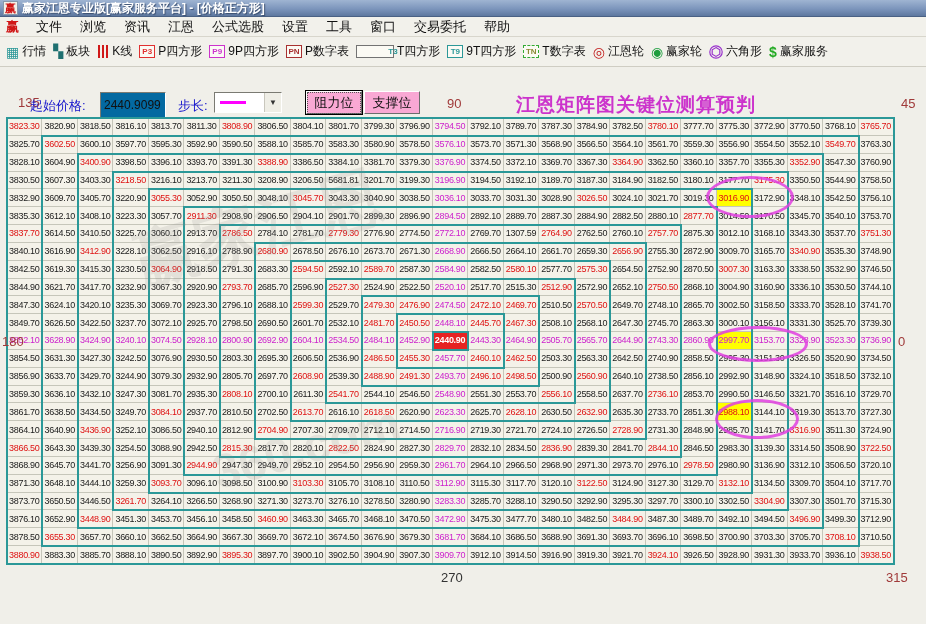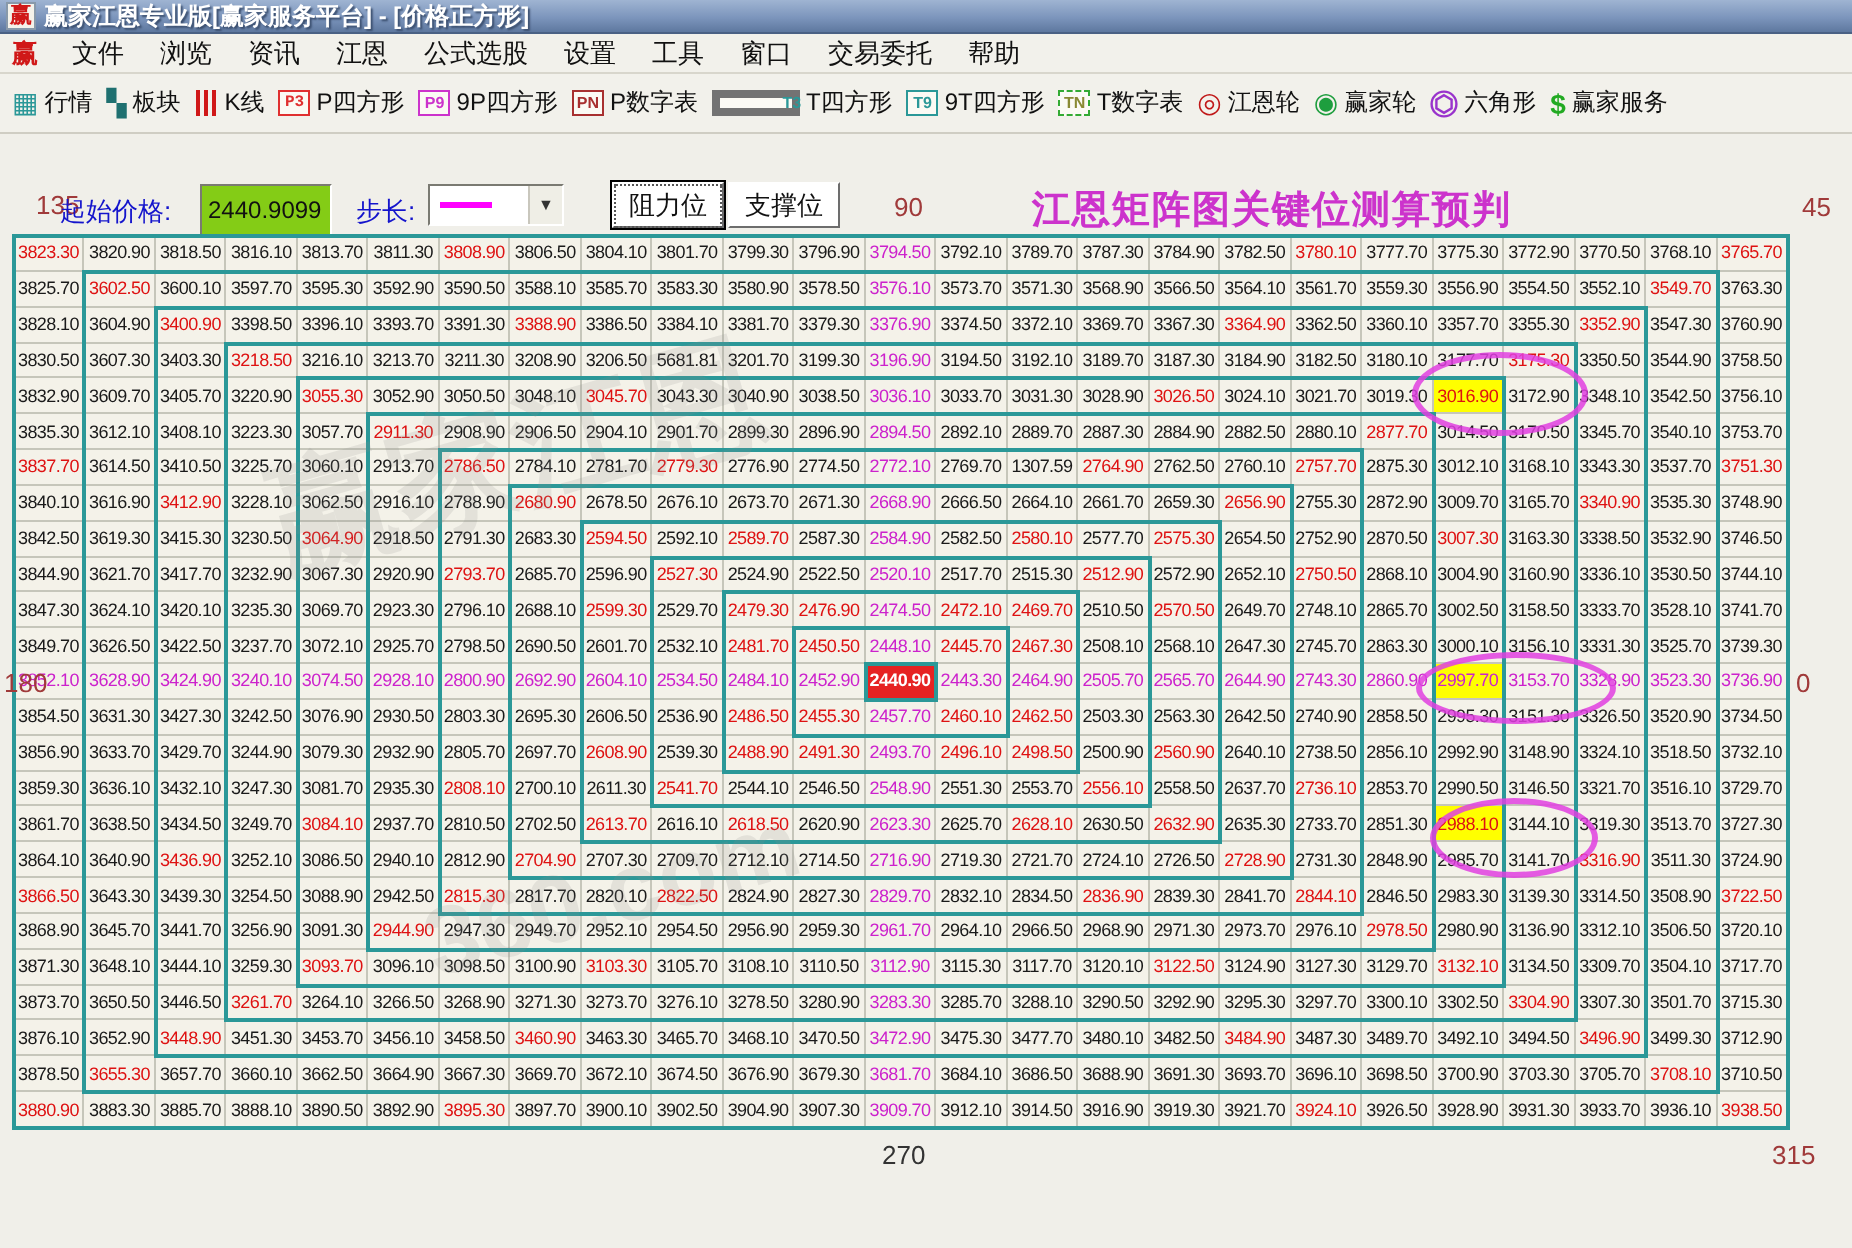--- a/index.html
+++ b/index.html
@@ -26,45 +26,45 @@
     border-bottom:1px solid #CFCDC3; display:flex; align-items:center; padding-left:6px; }
   .tool { display:flex; align-items:center; margin-right:7px; cursor:default; }
   .tool .tlabel { font-size:12px; color:#111; margin-left:3px; }
   .tico { display:inline-flex; align-items:center; justify-content:center; }
   .g-table { color:#2B9898; font-size:14px; }
   .g-blocks { color:#1F7070; font-size:13px; }
   .ic-kline { width:12px; height:13px;
     background:linear-gradient(90deg,transparent 1px,#D01818 1px,#D01818 3px,transparent 3px,transparent 5px,#D01818 5px,#D01818 7px,transparent 7px,transparent 9px,#D01818 9px,#D01818 11px,transparent 11px); }
   .boxico { width:16px; height:13px; font-size:8px; font-weight:bold; line-height:11px; text-align:center;
     background:#FBFAF4; }
-  .b-p3 { color:#E03030; border:1px solid #E03030;font-family:Liberation Mono, monospace; }
+  .b-p3 { color:#E03030; border:1px solid #E03030; }
   .b-p9 { color:#CC33CC; border:1px solid #CC33CC; }
   .b-pn { color:#A83030; border:1px solid #A83030;text-align:center; }
-  .b-t3 { color:#2B9898; border:4px solid #737373;padding-left:36px; }
+  .b-t3 { color:#2B9898; border:1px solid #737373;padding-left:36px; }
   .b-t9 { color:#2B9898; border:1px solid #2B9898; }
   .b-tn { color:#8A8A33; border:1px dashed #33AA33; }
   .g-wheelr { color:#C01818; font-size:14px; }
   .g-wheelg { color:#1E9E3E; font-size:14px; }
   .g-dollar { color:#22AA22; font-size:14px; font-weight:bold; }
 
   
   .anglabel { position:absolute; font-size:13px; color:#A03A3A; }
   .anglabel.dark { color:#333333; }
   .ctl-label { position:absolute; font-size:13px; color:#1414CC; }
   #start-input { position:absolute; left:100px; top:92px; width:66px; height:21px; font-size:12px;
     font-family:"Liberation Sans",sans-serif; border:1px solid; border-color:#7A7A72 #FFFFFF #FFFFFF #7A7A72;
-    background:#84cc16; padding:12px 3px; color:#111; }
+    background:#0369a1; padding:12px 3px; color:#111; }
   #step-combo { position:absolute; left:214px; top:92px; width:68px; height:21px; background:#FFFFFF;
     border:1px solid; border-color:#7A7A72 #FFFFFF #FFFFFF #7A7A72; display:flex; align-items:center; }
   #step-combo .swatch { width:26px; height:3px; background:#FF00FF; margin-left:5px; }
   #step-combo .dd { margin-left:auto; width:17px; height:19px; background:#EFEEE6;
     border-left:1px solid #C9C7BD; display:flex; align-items:center; justify-content:center;
     font-size:8px; color:#333; }
   .btn { position:absolute; height:23px; width:56px; font-family:"Liberation Sans",sans-serif;
-    font-size:13px; color:#111; background:#ffffff;
+    font-size:13px; color:#111; background:#f9a8d4;
     border:1px solid; border-color:#FFFFFF #6D6D6D #6D6D6D #FFFFFF; cursor:default; }
   #btn-resist { left:306px; top:91px; outline:1px solid #000; }
   #btn-resist .inner { display:block; border:1px dotted #555; padding:1px 3px; }
   #btn-support { left:364px; top:91px; }
   #heading { position:absolute; left:516px; top:92px; font-size:19px; font-weight:bold; color:#CC33CC; letter-spacing:1px; }
 
   
   #grid { position:absolute; left:7px; top:118px; width:887px; height:446px; background:#F4F2E9;
     display:grid; grid-template-columns:repeat(25,1fr); grid-template-rows:repeat(25,1fr); }
   .cell { border-right:1px solid #C6C6BA; border-bottom:1px solid #C6C6BA; overflow:hidden;

